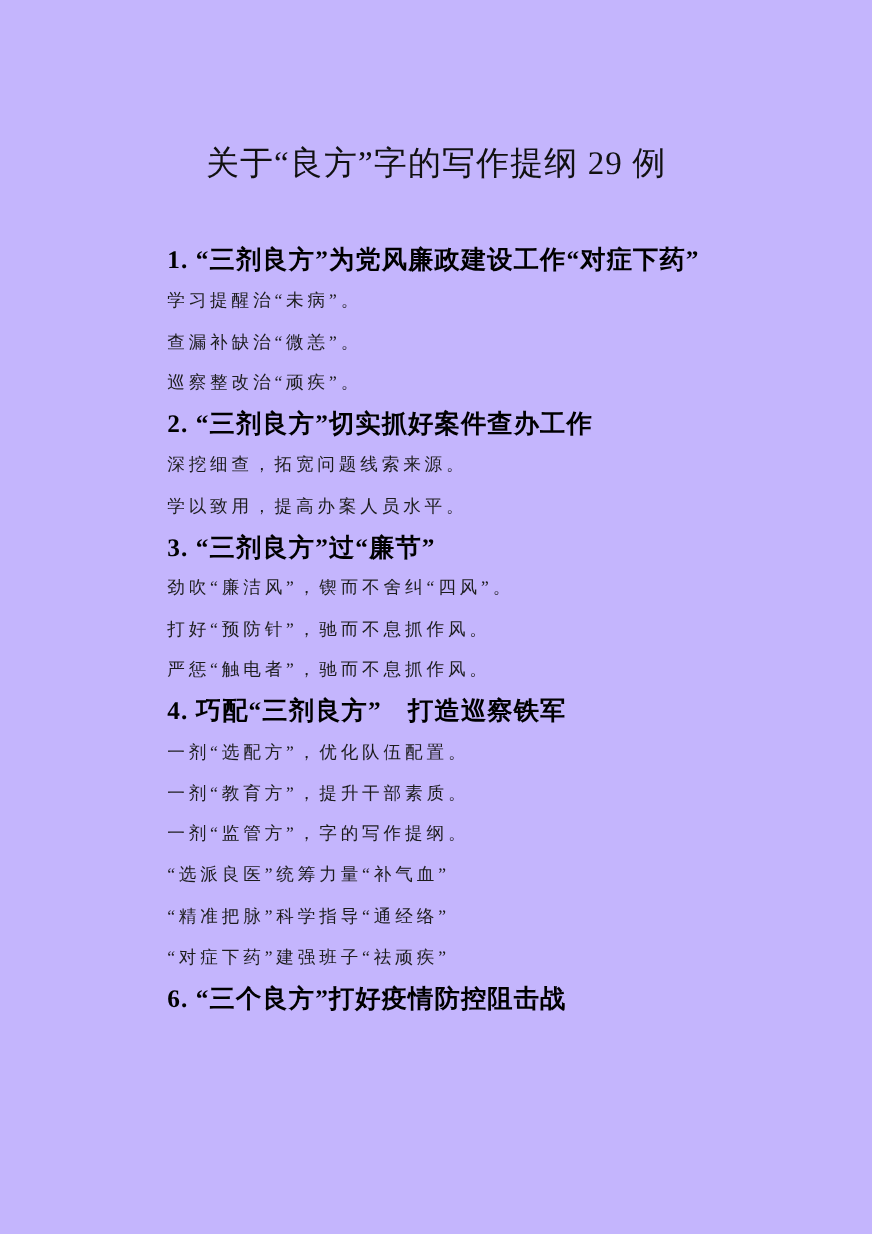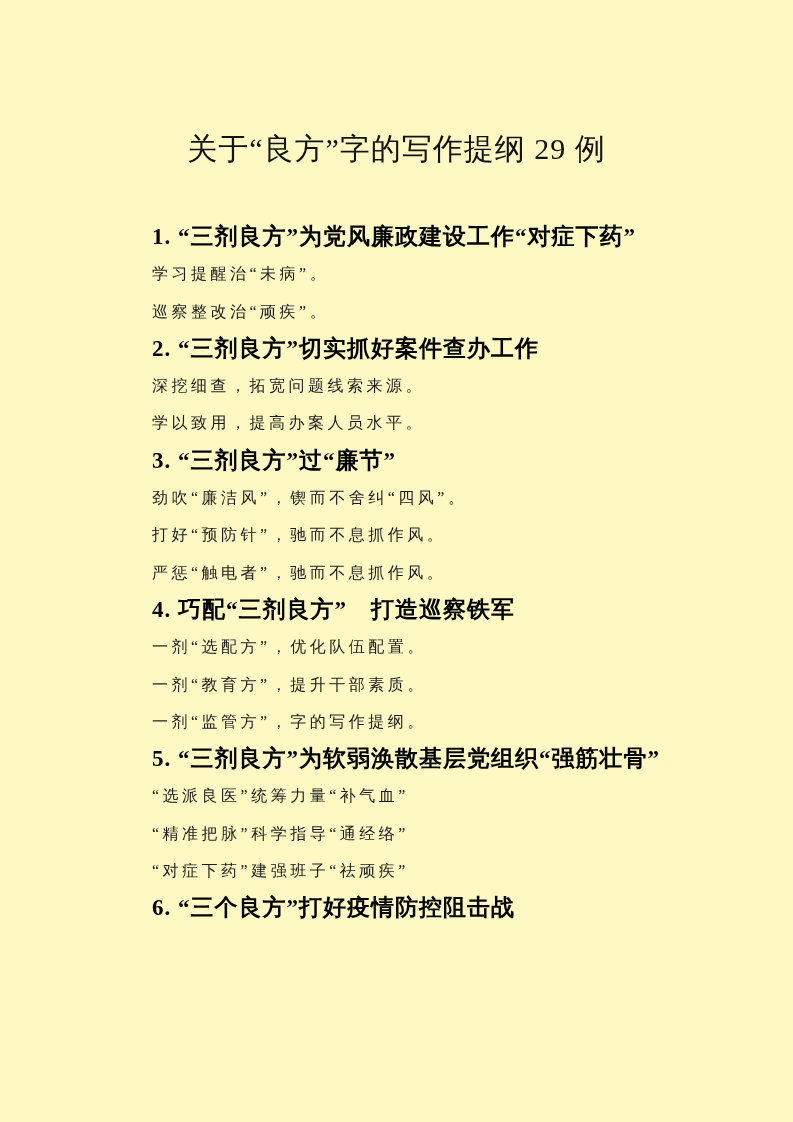--- a/index.html
+++ b/index.html
@@ -4,21 +4,21 @@
 <style>
   html, body {
     margin: 0;
     padding: 0;
     background: #ffffff;
   }
   .page {
     position: relative;
     width: 793px;
     height: 1122px;
-    background: #fef9c3;
+    background: #c4b5fd;
     overflow: hidden;
     font-family: "Liberation Serif", "DejaVu Serif", serif;
     color: #000000;
   }
   .doc-title {
     margin: 0;
     padding-top: 128px;
     text-align: center;
     font-size: 30px;
     font-weight: 400;
@@ -52,36 +52,36 @@
 </style>
 </head>
 <body>
 
 <div class="page">
   <h1 class="doc-title">关于“良方”字的写作提纲 29 例</h1>
 
   <div class="content">
     <p class="sec-heading">1. “三剂良方”为党风廉政建设工作“对症下药”</p>
     <p class="sec-line">学习提醒治“未病”。</p>
+    <p class="sec-line">查漏补缺治“微恙”。</p>
     <p class="sec-line">巡察整改治“顽疾”。</p>
 
     <p class="sec-heading">2. “三剂良方”切实抓好案件查办工作</p>
     <p class="sec-line">深挖细查，拓宽问题线索来源。</p>
     <p class="sec-line">学以致用，提高办案人员水平。</p>
 
     <p class="sec-heading">3. “三剂良方”过“廉节”</p>
     <p class="sec-line">劲吹“廉洁风”，锲而不舍纠“四风”。</p>
     <p class="sec-line">打好“预防针”，驰而不息抓作风。</p>
     <p class="sec-line">严惩“触电者”，驰而不息抓作风。</p>
 
     <p class="sec-heading">4. 巧配“三剂良方”　打造巡察铁军</p>
     <p class="sec-line">一剂“选配方”，优化队伍配置。</p>
     <p class="sec-line">一剂“教育方”，提升干部素质。</p>
     <p class="sec-line">一剂“监管方”，字的写作提纲。</p>
 
-    <p class="sec-heading">5. “三剂良方”为软弱涣散基层党组织“强筋壮骨”</p>
     <p class="sec-line">“选派良医”统筹力量“补气血”</p>
     <p class="sec-line">“精准把脉”科学指导“通经络”</p>
     <p class="sec-line">“对症下药”建强班子“祛顽疾”</p>
 
     <p class="sec-heading">6. “三个良方”打好疫情防控阻击战</p>
   </div>
 </div>
 
 </body></html>

